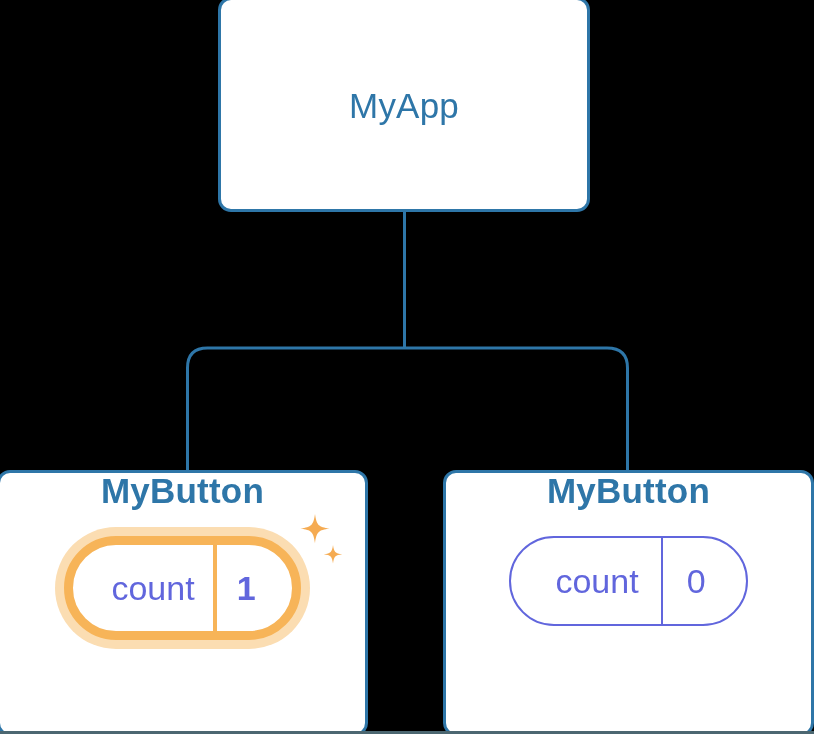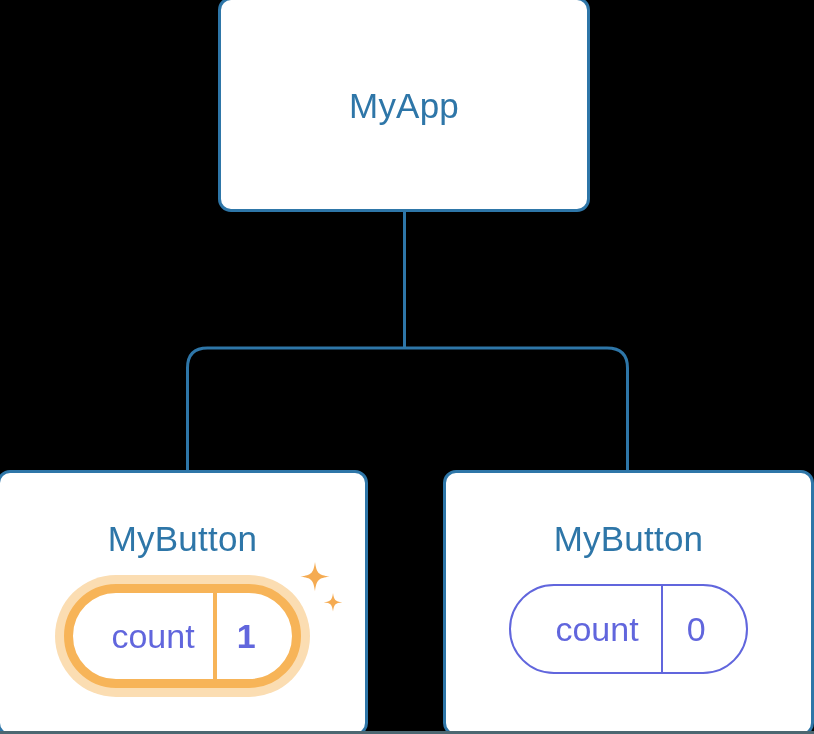--- a/index.html
+++ b/index.html
@@ -71,21 +71,21 @@
     width: 371px;
     height: 266px;
   }
   #node-child-0 {
     left: -3px;
   }
   #node-child-1 {
     left: 443px;
   }
   .node-child .node-title {
-    margin-top: 48px;
+    font-weight: bold;
   }
 
   
   .pill-wrap {
     position: relative;
     margin-top: 28px;
     display: flex;
     align-items: center;
     justify-content: center;
   }

